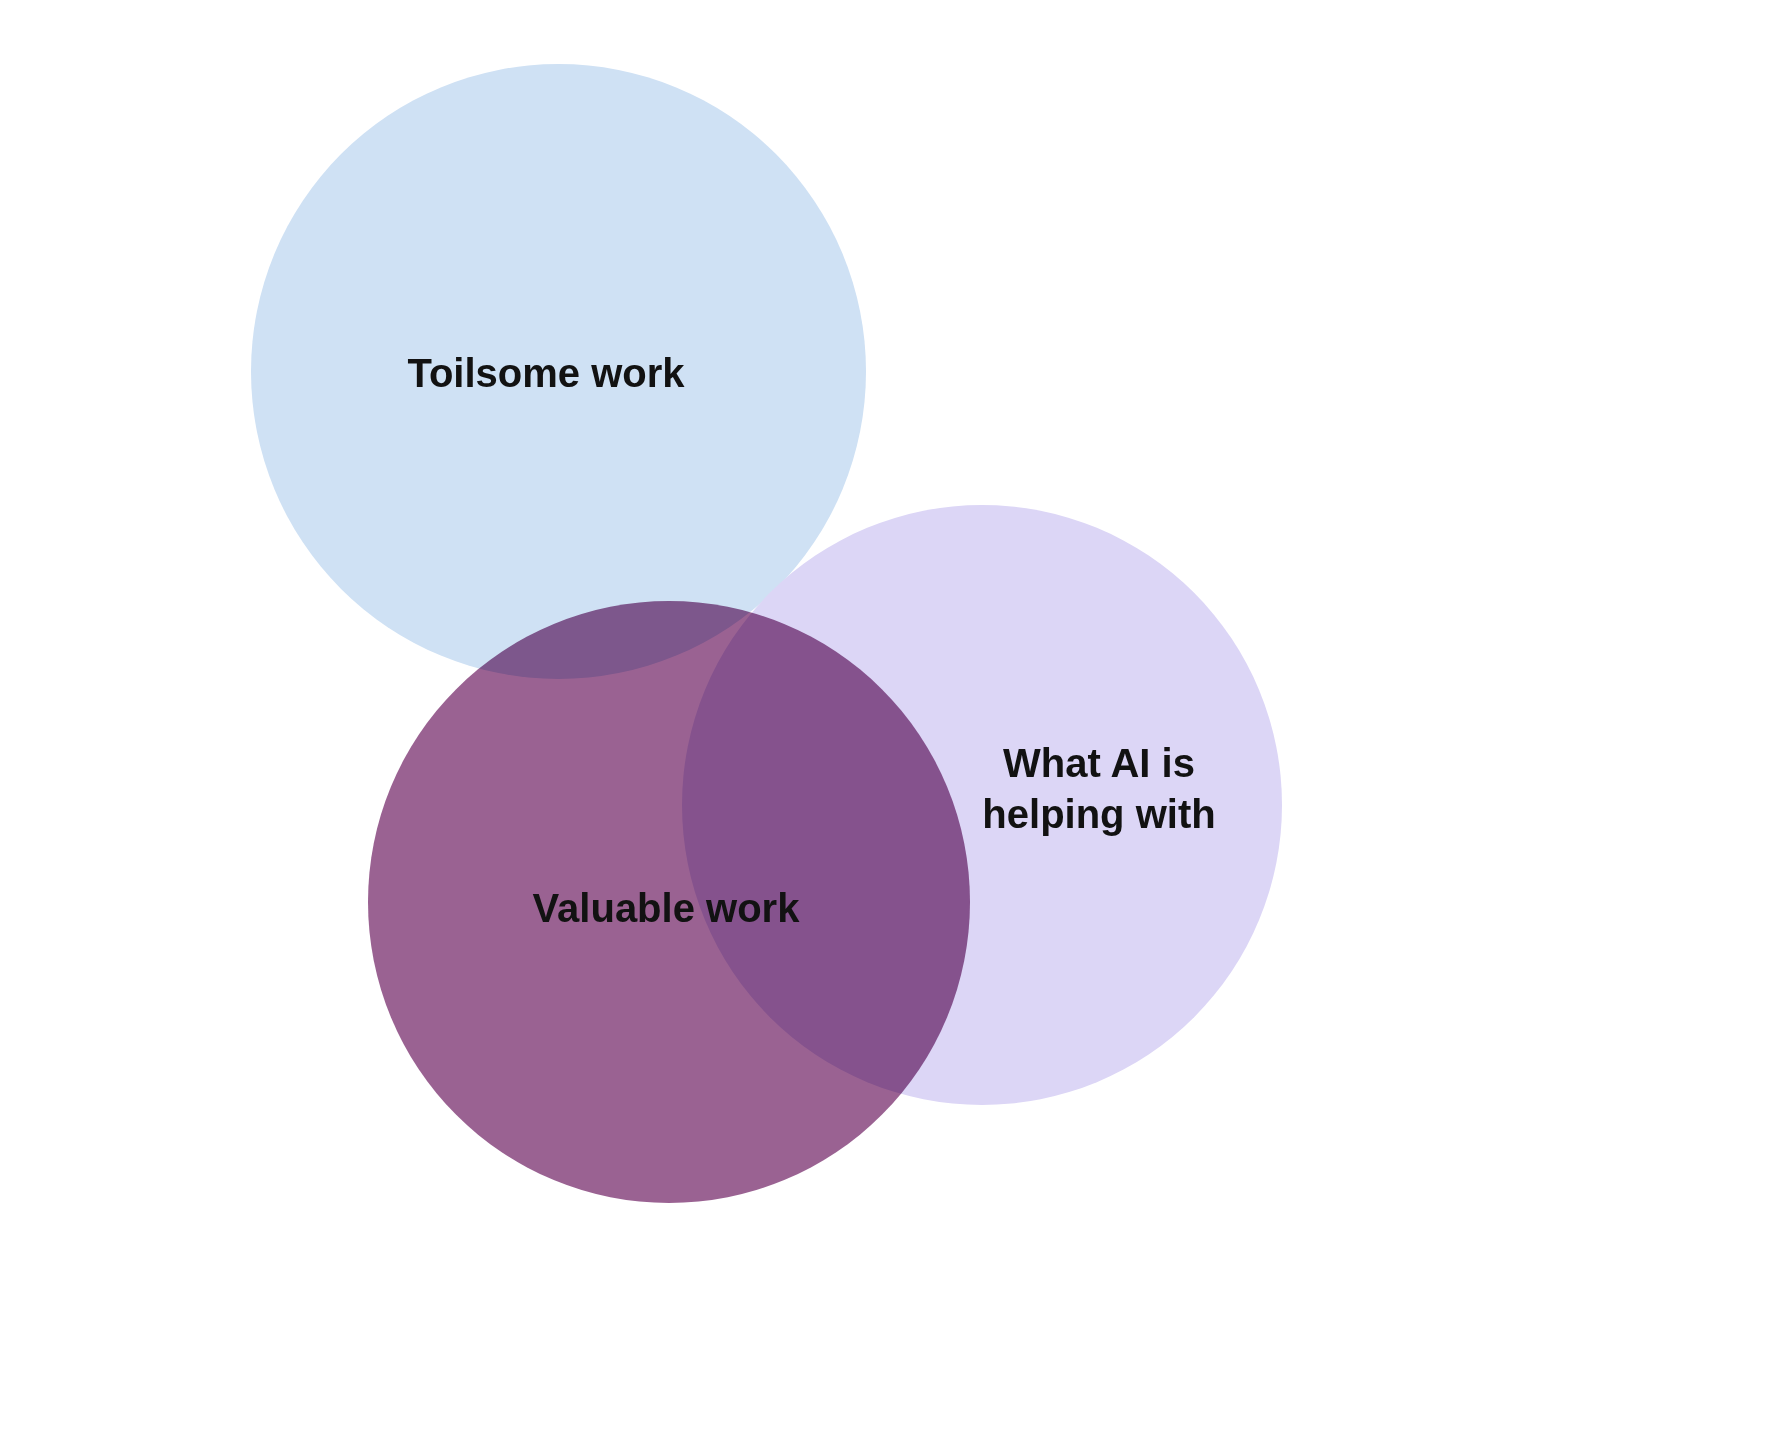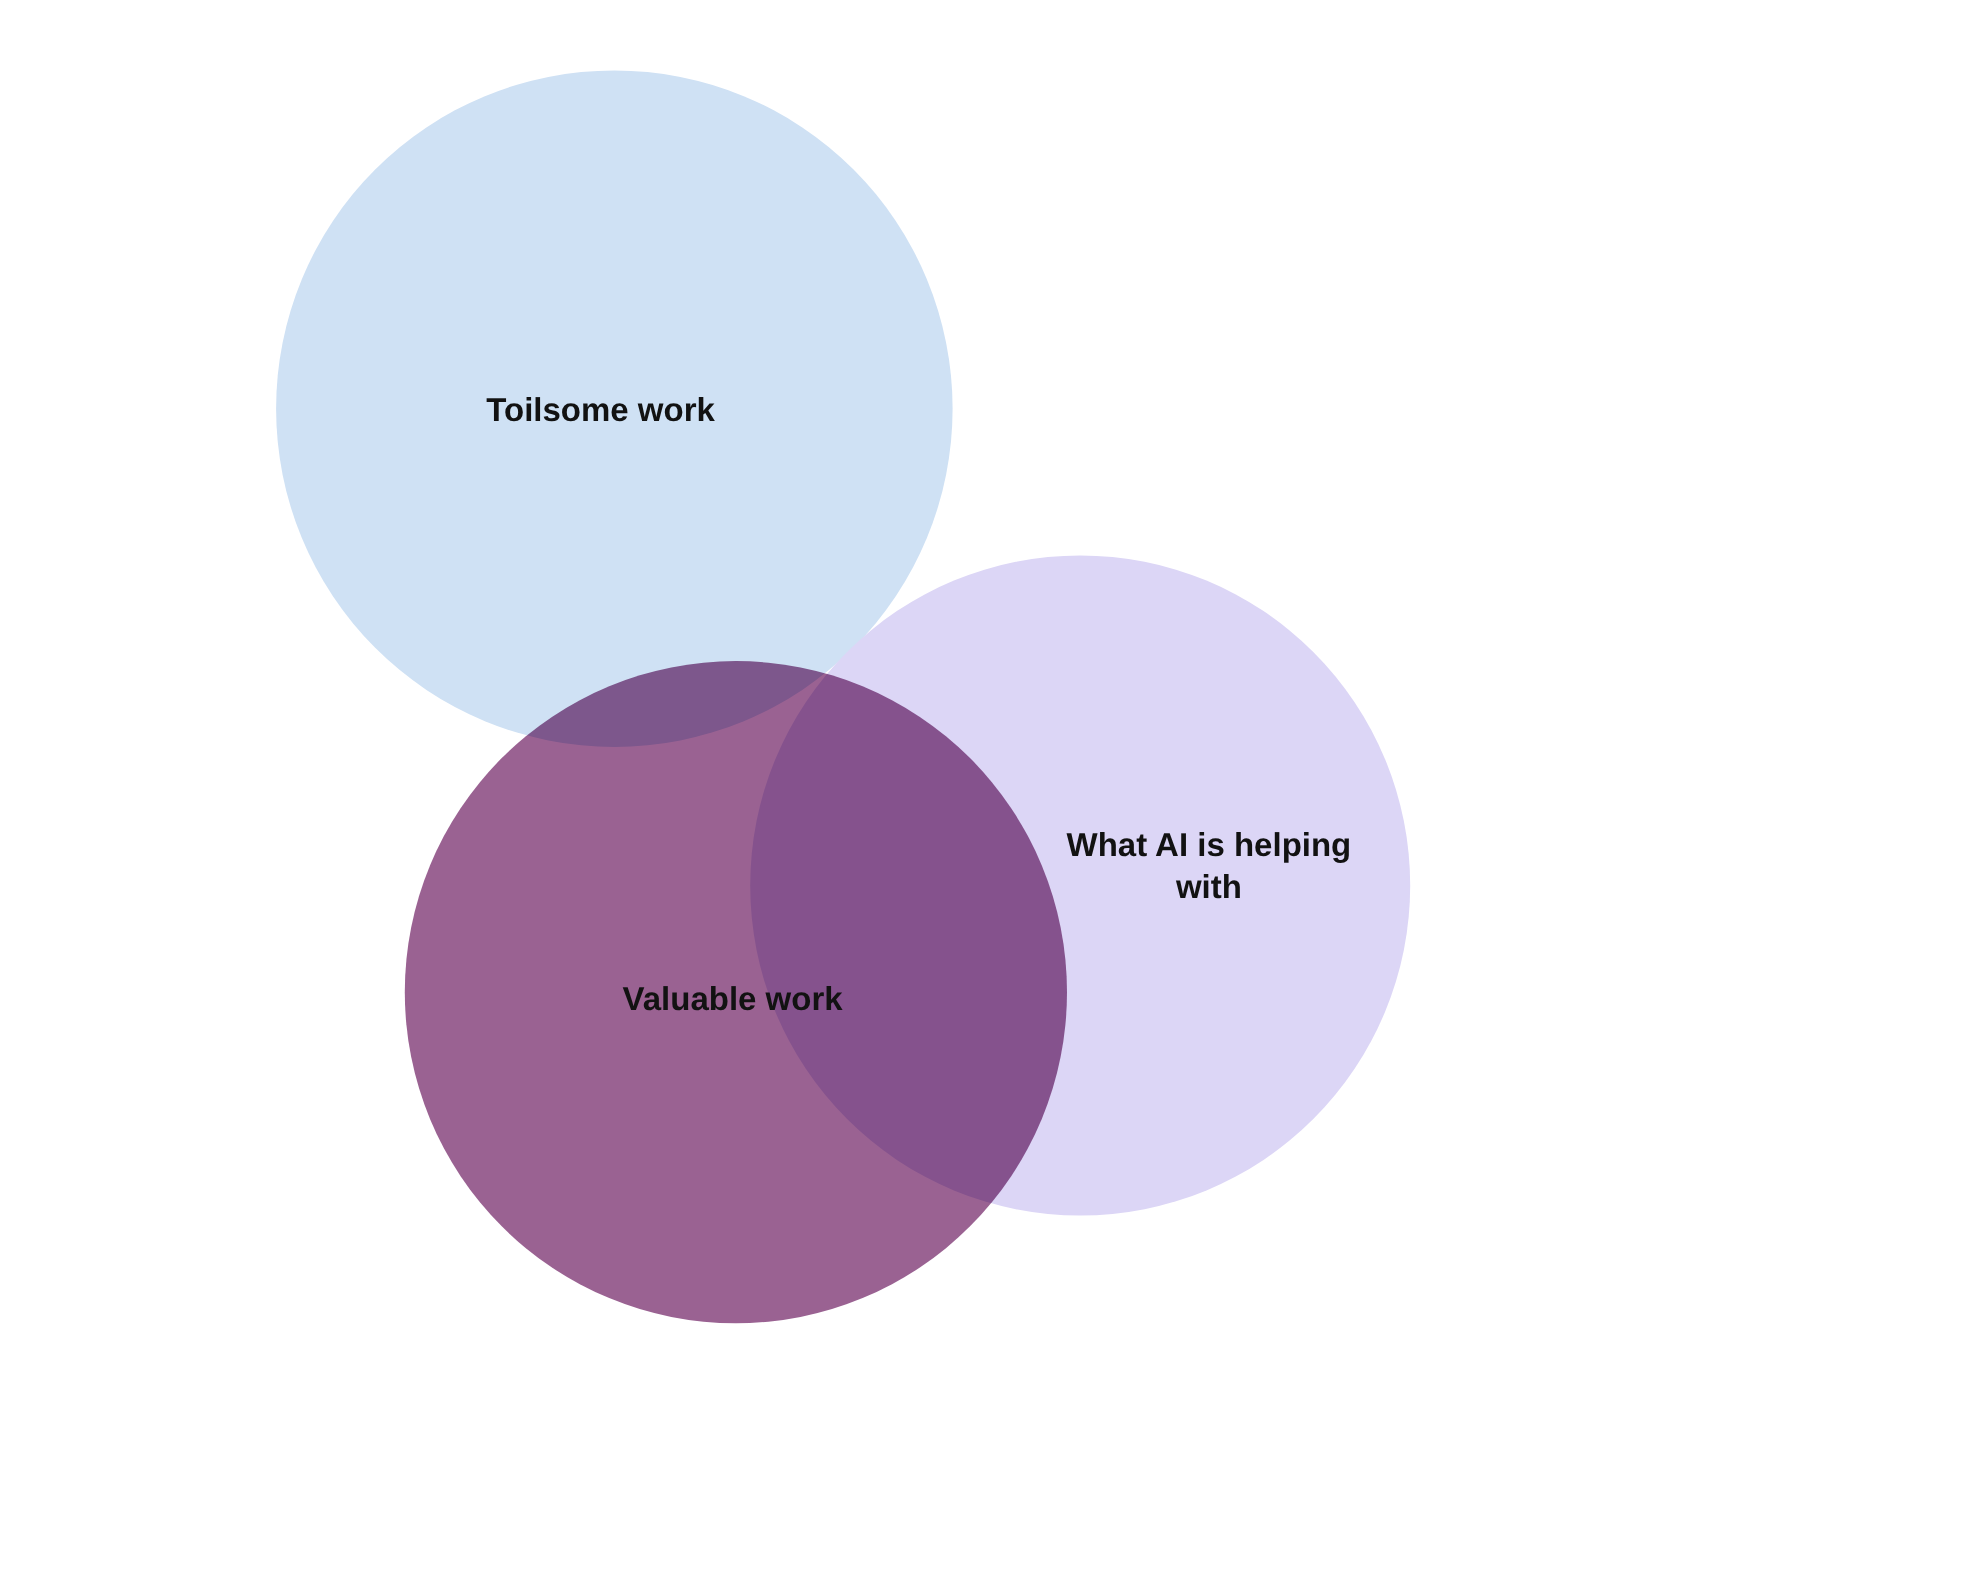--- a/index.html
+++ b/index.html
@@ -38,21 +38,21 @@
     top: 601px;
     width: 602px;
     height: 602px;
     background: #9a6292;
     mix-blend-mode: multiply;
   }
   .venn-label {
     position: absolute;
     transform: translate(-50%, -50%);
     font-weight: bold;
-    font-size: 30px;
+    font-size: 40px;
     line-height: 1.28;
     color: #121212;
     text-align: center;
     white-space: nowrap;
     z-index: 10;
   }
   .venn-label.wrap {
     white-space: normal;
     width: 300px;
   }

